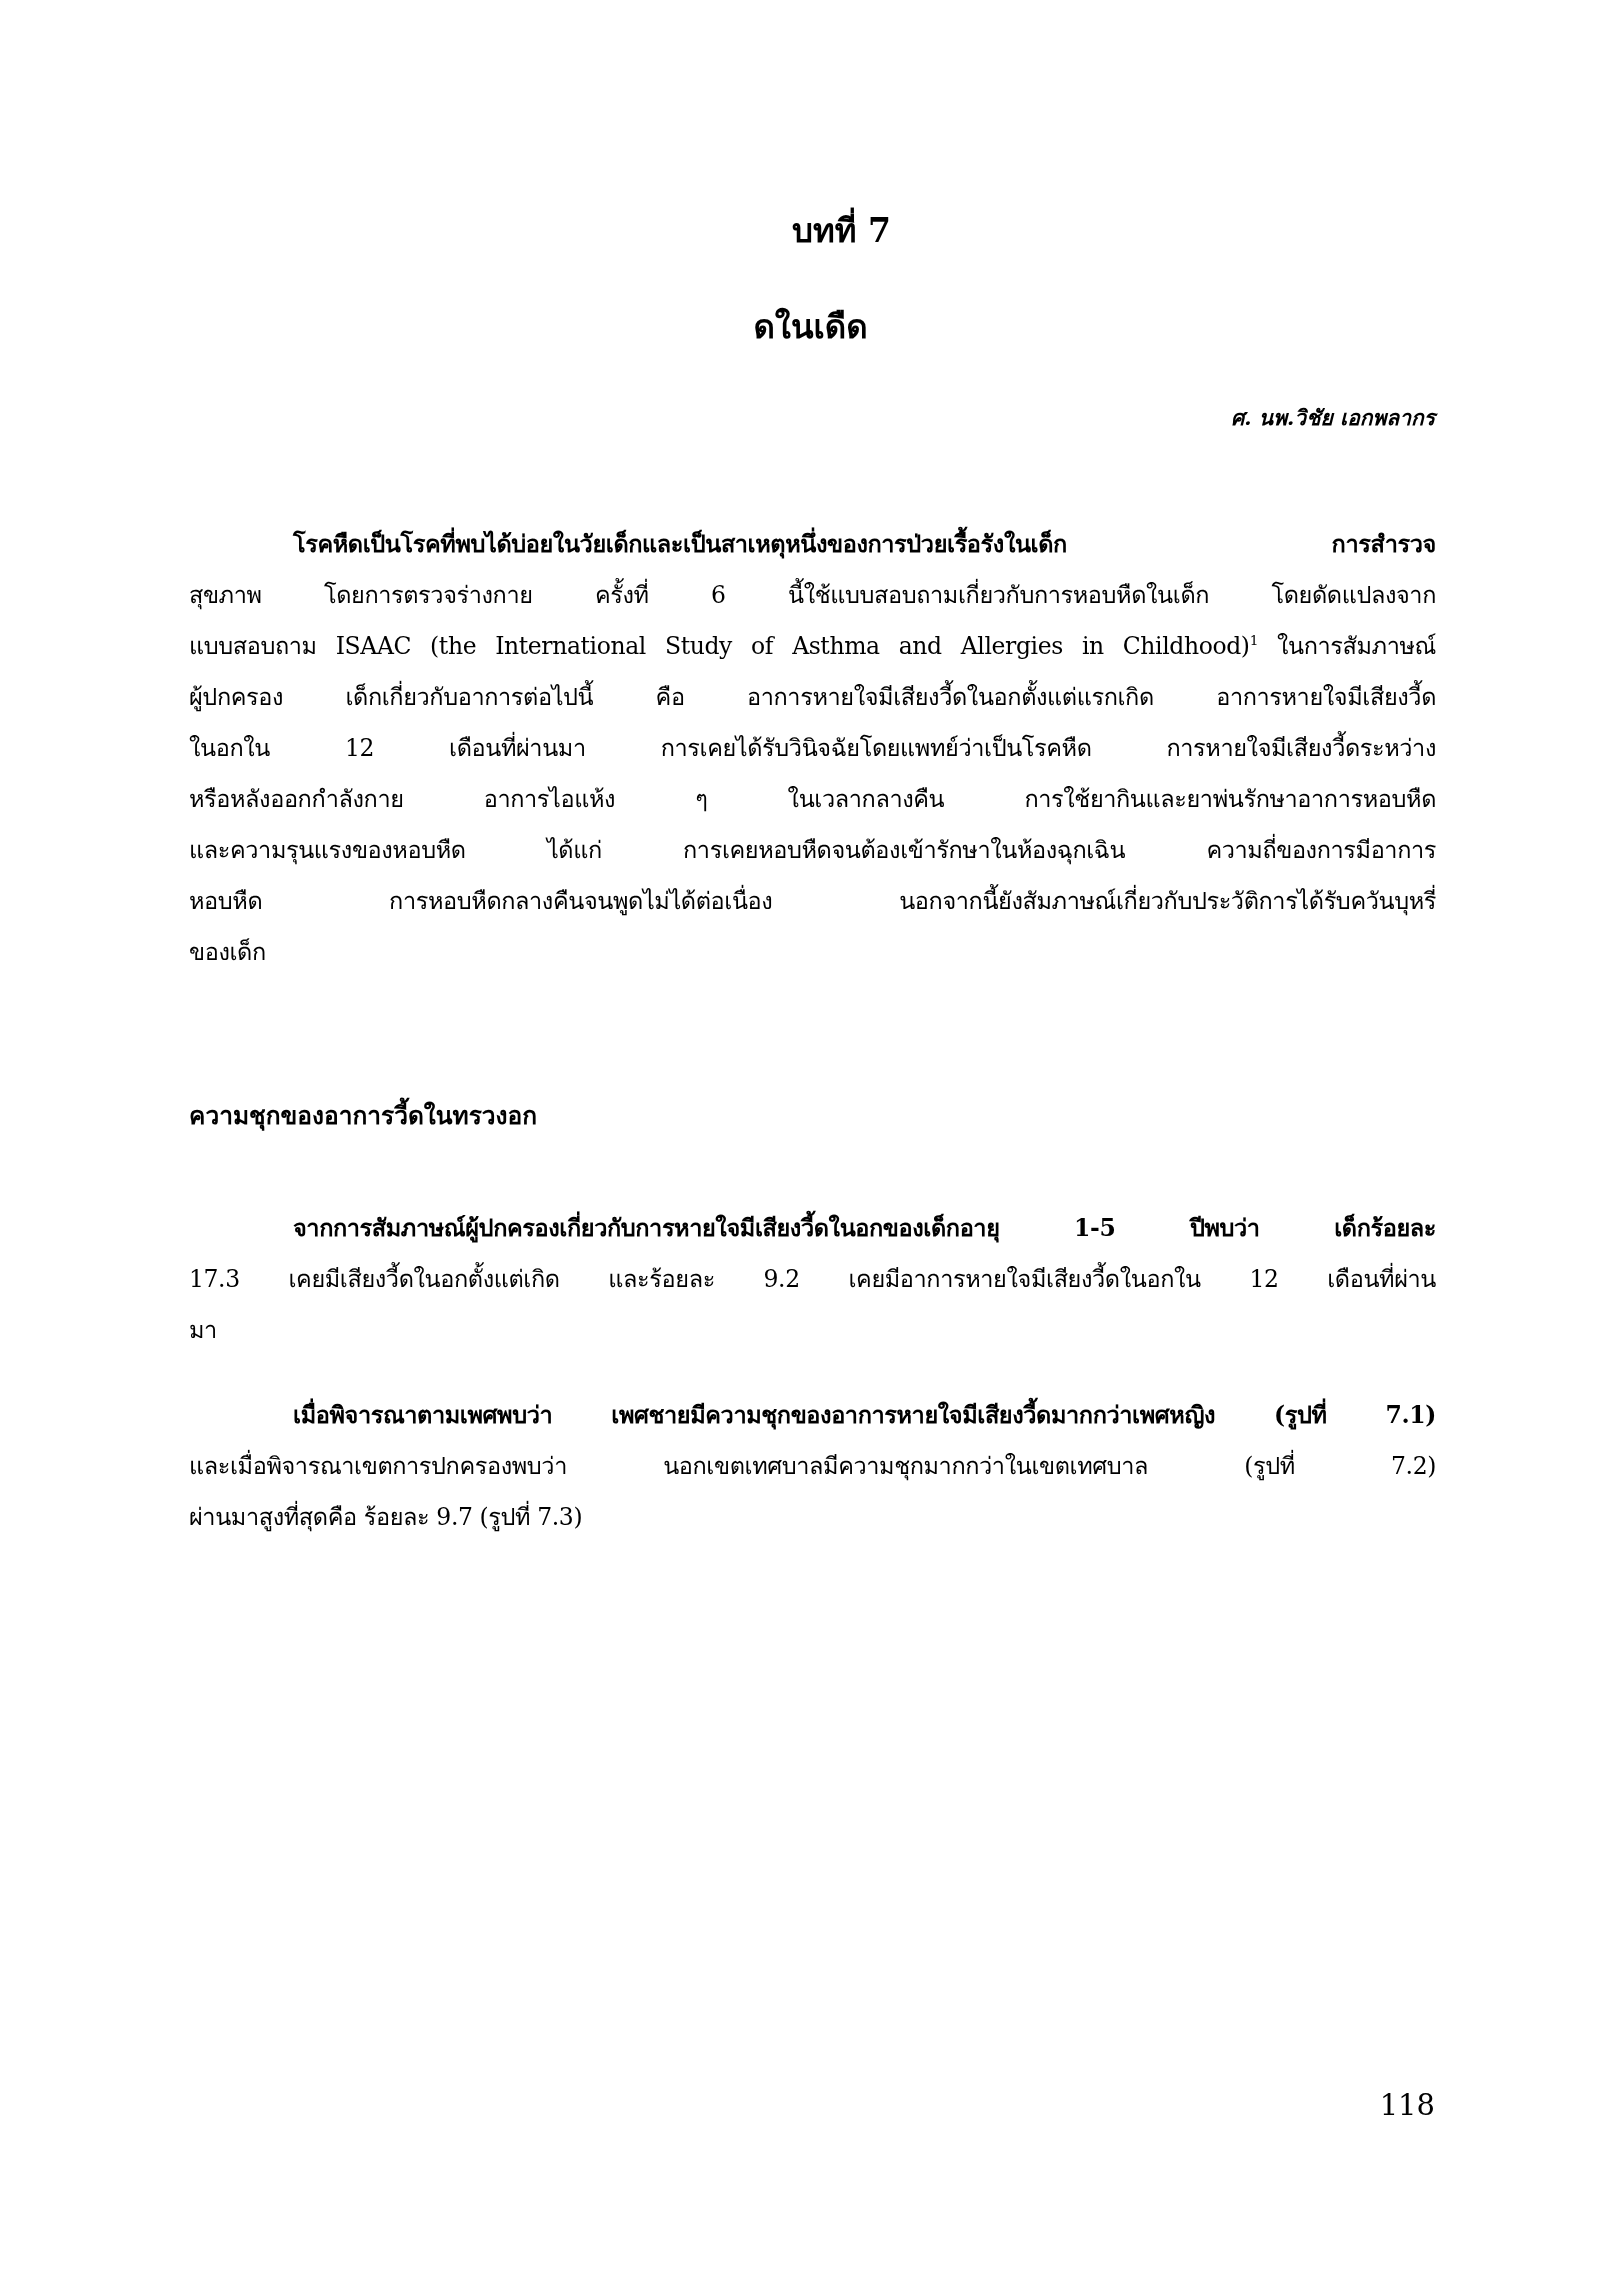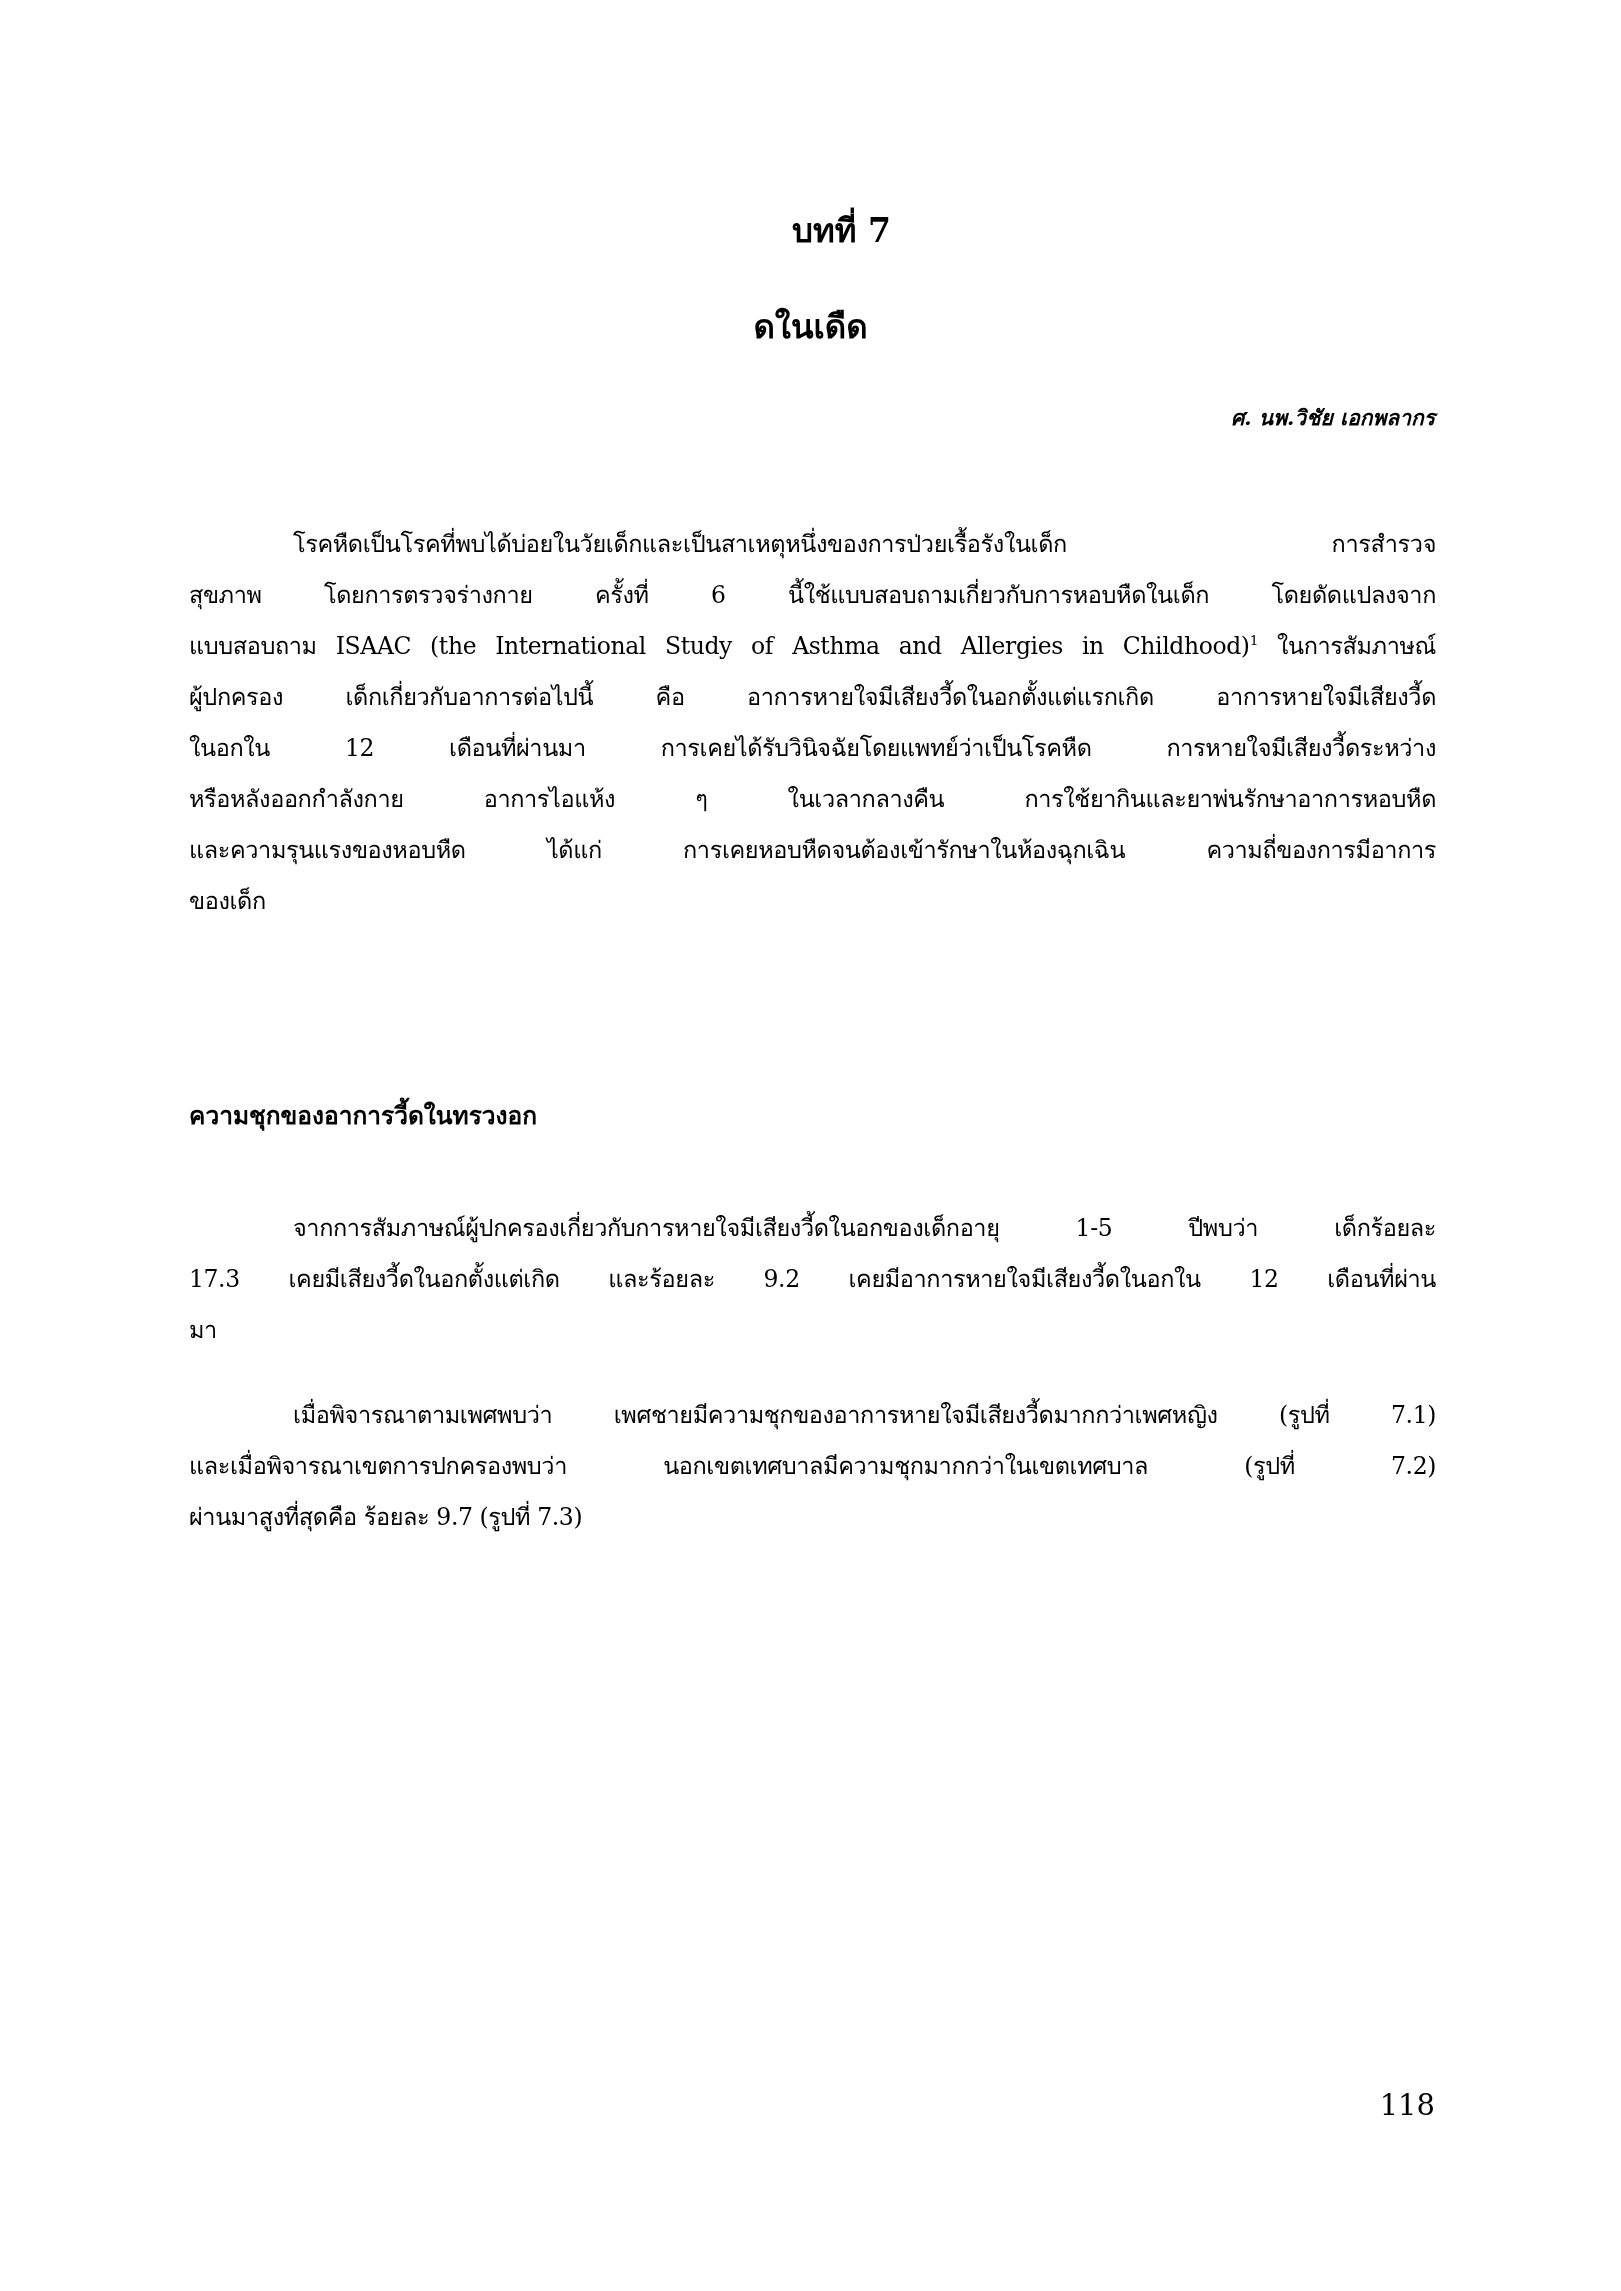--- a/index.html
+++ b/index.html
@@ -58,20 +58,21 @@
       height: 51px;
       line-height: 51px;
       font-size: 23.5px;
       white-space: nowrap;
       text-align: justify;
       text-align-last: justify;
       letter-spacing: -0.4px;
     }
     .line.indent {
       padding-left: 104px;
+      font-weight: bold;
     }
     .line.last {
       text-align-last: left;
     }
     .para1 { top: 519px; }
     .section-heading {
       position: absolute;
       left: 189px;
       top: 1096px;
       font-weight: bold;
@@ -105,20 +106,21 @@
   <div class="author">ศ. นพ.วิชัย เอกพลากร</div>
 
   <div class="body-block para1">
     <span class="line indent">โรคหืดเป็นโรคที่พบได้บ่อยในวัยเด็กและเป็นสาเหตุหนึ่งของการป่วยเรื้อรังในเด็ก การสำรวจ</span>
     <span class="line">สุขภาพ โดยการตรวจร่างกาย ครั้งที่ 6 นี้ใช้แบบสอบถามเกี่ยวกับการหอบหืดในเด็ก โดยดัดแปลงจาก</span>
     <span class="line"><span>แบบสอบถาม ISAAC (the International Study of Asthma and Allergies in Childhood)</span><sup>1</sup><span> ในการสัมภาษณ์</span></span>
     <span class="line">ผู้ปกครอง เด็กเกี่ยวกับอาการต่อไปนี้ คือ อาการหายใจมีเสียงวี้ดในอกตั้งแต่แรกเกิด อาการหายใจมีเสียงวี้ด</span>
     <span class="line">ในอกใน 12 เดือนที่ผ่านมา การเคยได้รับวินิจฉัยโดยแพทย์ว่าเป็นโรคหืด การหายใจมีเสียงวี้ดระหว่าง</span>
     <span class="line">หรือหลังออกกำลังกาย อาการไอแห้ง ๆ ในเวลากลางคืน การใช้ยากินและยาพ่นรักษาอาการหอบหืด</span>
     <span class="line">และความรุนแรงของหอบหืด ได้แก่ การเคยหอบหืดจนต้องเข้ารักษาในห้องฉุกเฉิน ความถี่ของการมีอาการ</span>
+    <span class="line">หอบหืด การหอบหืดกลางคืนจนพูดไม่ได้ต่อเนื่อง นอกจากนี้ยังสัมภาษณ์เกี่ยวกับประวัติการได้รับควันบุหรี่</span>
     <span class="line last">ของเด็ก</span>
   </div>
 
   <div class="section-heading">ความชุกของอาการวี้ดในทรวงอก</div>
 
   <div class="body-block para2">
     <span class="line indent">จากการสัมภาษณ์ผู้ปกครองเกี่ยวกับการหายใจมีเสียงวี้ดในอกของเด็กอายุ 1-5 ปีพบว่า เด็กร้อยละ</span>
     <span class="line">17.3 เคยมีเสียงวี้ดในอกตั้งแต่เกิด และร้อยละ 9.2 เคยมีอาการหายใจมีเสียงวี้ดในอกใน 12 เดือนที่ผ่าน</span>
     <span class="line last">มา</span>
   </div>

